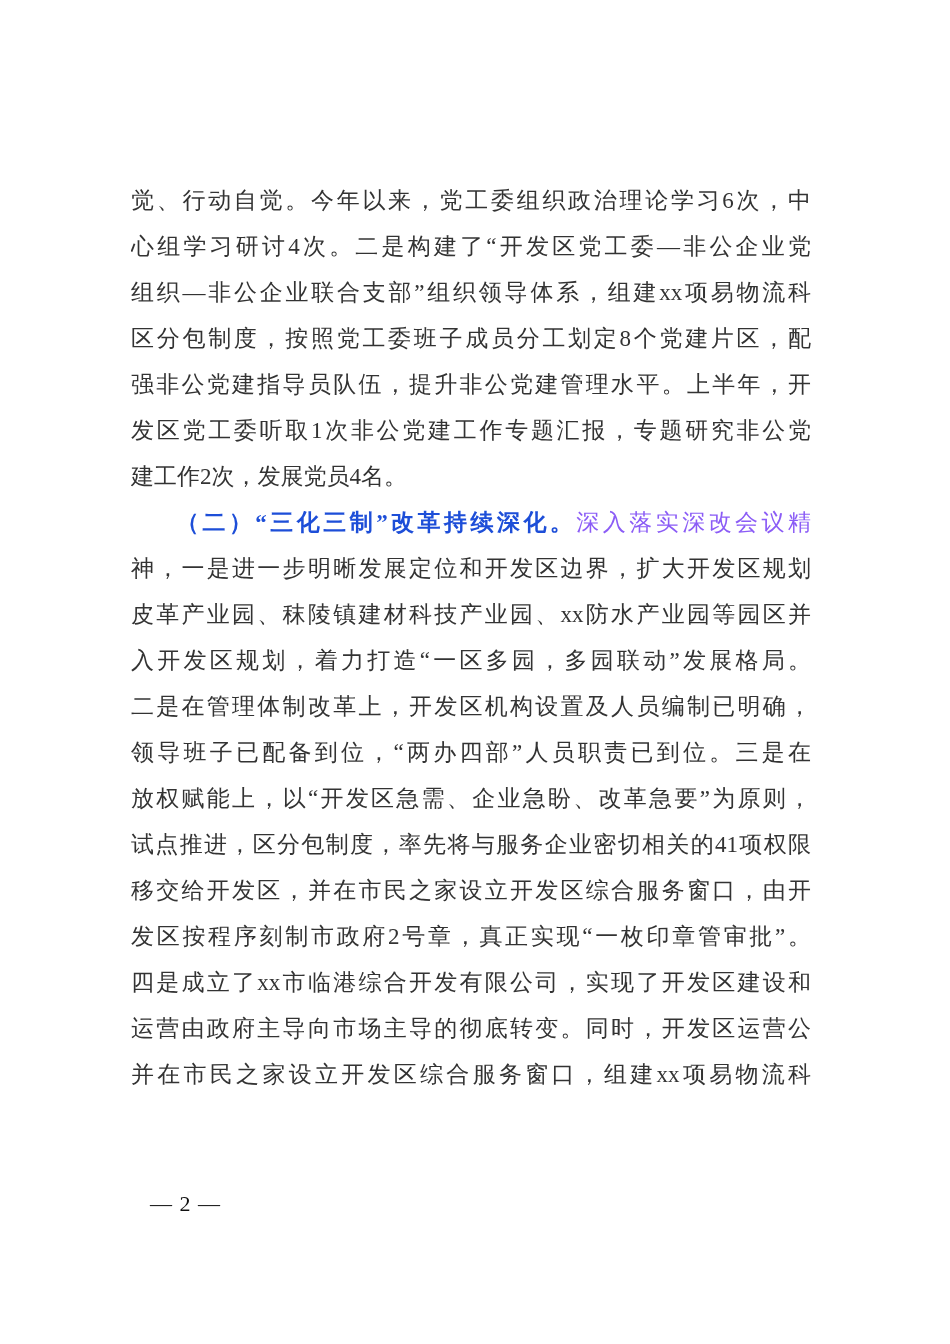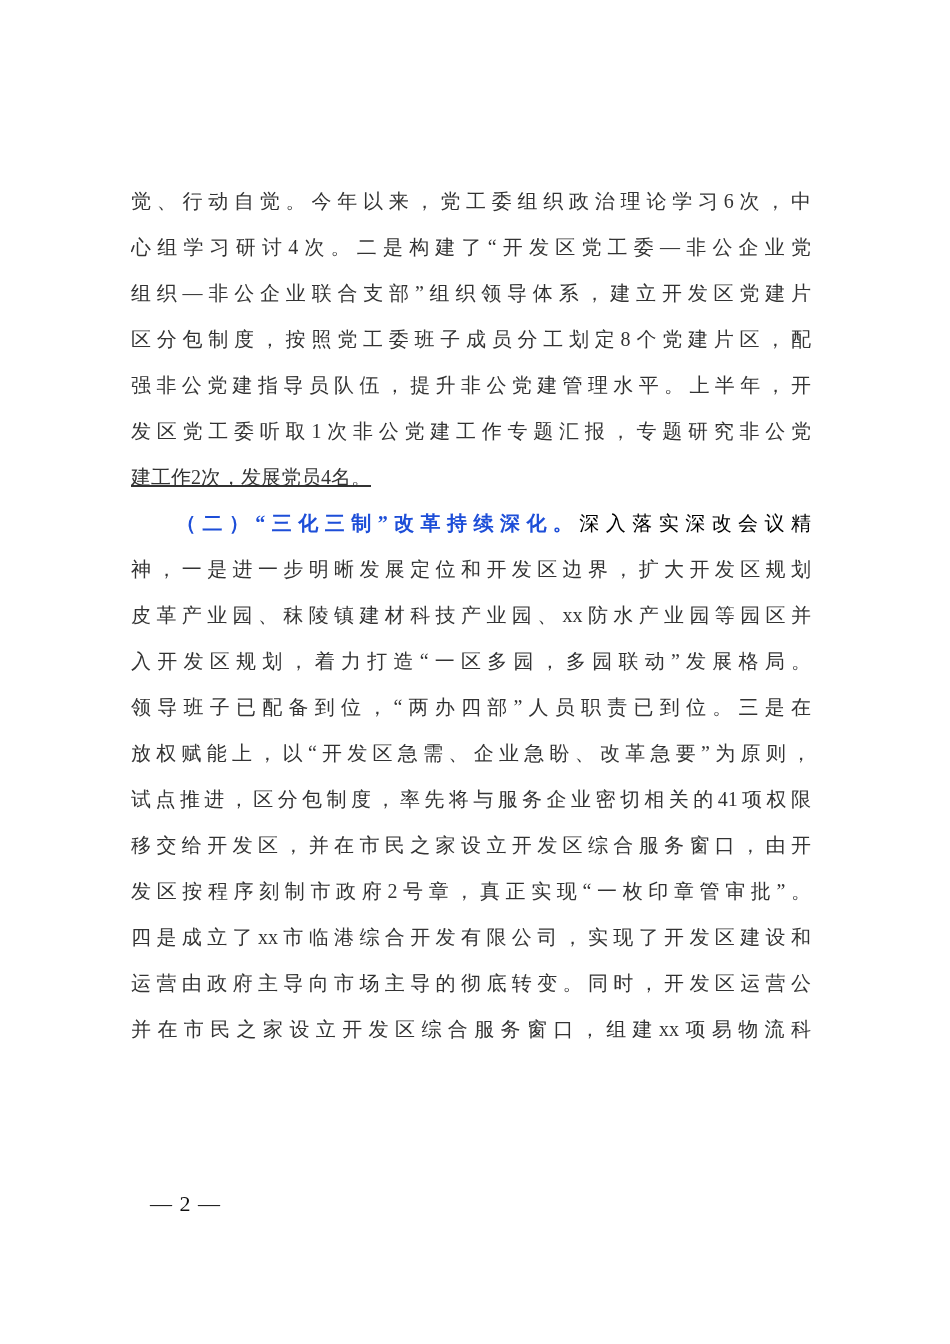--- a/index.html
+++ b/index.html
@@ -25,73 +25,73 @@
     .text-block {
       position: absolute;
       left: 131px;
       top: 178px;
       width: 680px;
     }
     .line {
       display: block;
       height: 46px;
       line-height: 46px;
-      font-size: 20px;
+      font-size: 23px;
       color: #333333;
       text-align: justify;
       text-align-last: justify;
       white-space: normal;
       overflow: hidden;
     }
     .line.last {
       text-align-last: left;
-      text-decoration: underline;
     }
     .line.indent {
       padding-left: 45px;
       box-sizing: border-box;
     }
     .heading-run {
       font-weight: bold;
       color: #1d4ed8;
     }
     .body-run {
-      color: #000000;
+      color: #8b5cf6;
     }
     .page-number {
       position: absolute;
       left: 150px;
       top: 1190px;
       font-size: 22px;
       line-height: 28px;
       color: #111111;
       letter-spacing: 1px;
     }
   </style>
 </head>
 <body>
 
 <div class="page">
   <div class="text-block">
 
     <div>
       <span class="line">觉、行动自觉。今年以来，党工委组织政治理论学习6次，中</span>
       <span class="line">心组学习研讨4次。二是构建了“开发区党工委—非公企业党</span>
-      <span class="line">组织—非公企业联合支部”组织领导体系，建立开发区党建片</span>
+      <span class="line">组织—非公企业联合支部”组织领导体系，组建xx项易物流科</span>
       <span class="line">区分包制度，按照党工委班子成员分工划定8个党建片区，配</span>
       <span class="line">强非公党建指导员队伍，提升非公党建管理水平。上半年，开</span>
       <span class="line">发区党工委听取1次非公党建工作专题汇报，专题研究非公党</span>
       <span class="line last">建工作2次，发展党员4名。</span>
     </div>
 
     <div>
       <span class="line indent"><span class="heading-run">（二）“三化三制”改革持续深化。</span><span class="body-run">深入落实深改会议精</span></span>
       <span class="line">神，一是进一步明晰发展定位和开发区边界，扩大开发区规划</span>
       <span class="line">皮革产业园、秣陵镇建材科技产业园、xx防水产业园等园区并</span>
       <span class="line">入开发区规划，着力打造“一区多园，多园联动”发展格局。</span>
+      <span class="line">二是在管理体制改革上，开发区机构设置及人员编制已明确，</span>
       <span class="line">领导班子已配备到位，“两办四部”人员职责已到位。三是在</span>
       <span class="line">放权赋能上，以“开发区急需、企业急盼、改革急要”为原则，</span>
       <span class="line">试点推进，区分包制度，率先将与服务企业密切相关的41项权限</span>
       <span class="line">移交给开发区，并在市民之家设立开发区综合服务窗口，由开</span>
       <span class="line">发区按程序刻制市政府2号章，真正实现“一枚印章管审批”。</span>
       <span class="line">四是成立了xx市临港综合开发有限公司，实现了开发区建设和</span>
       <span class="line">运营由政府主导向市场主导的彻底转变。同时，开发区运营公</span>
       <span class="line">并在市民之家设立开发区综合服务窗口，组建xx项易物流科</span>
     </div>
 

